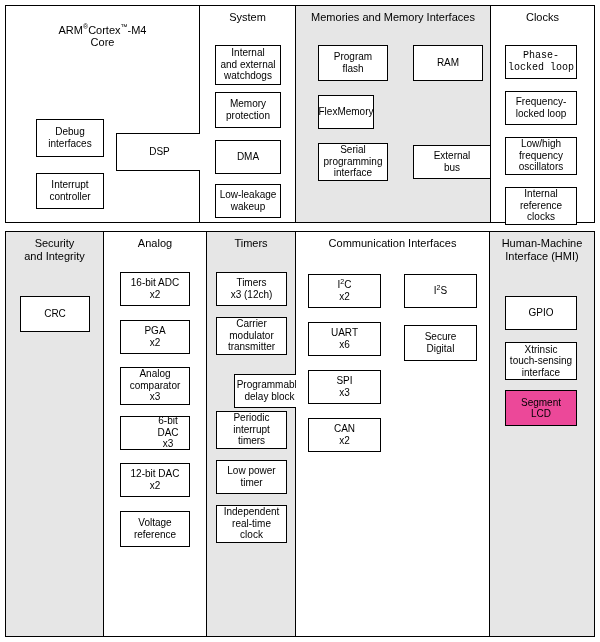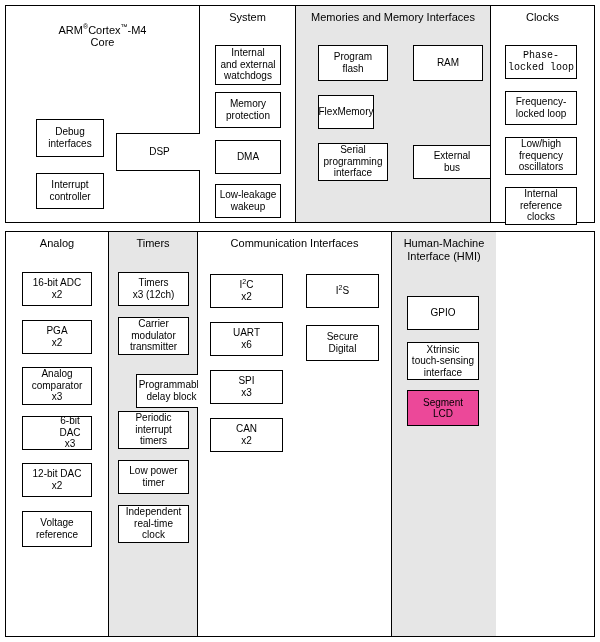--- a/index.html
+++ b/index.html
@@ -140,20 +140,27 @@
 oscillators</div>
         <div class="block" style="left:14px; top:163px; width:72px; height:38px;">Internal
 reference
 clocks</div>
       </div>
     </div>
   </div>
 
   <div class="band" id="band-bottom">
 
+    <div class="panel shaded" style="width:98px;">
+      <div class="panel-title">Security
+and Integrity</div>
+      <div class="blocks">
+        <div class="block" style="left:14px; top:34px; width:70px; height:36px;">CRC</div>
+      </div>
+    </div>
 
     <div class="panel" style="width:103px;">
       <div class="panel-title">Analog</div>
       <div class="blocks">
         <div class="block" style="left:16px; top:22px; width:70px; height:34px;">16-bit ADC
 x2</div>
         <div class="block" style="left:16px; top:70px; width:70px; height:34px;">PGA
 x2</div>
         <div class="block" style="left:16px; top:117px; width:70px; height:38px;">Analog
 comparator

